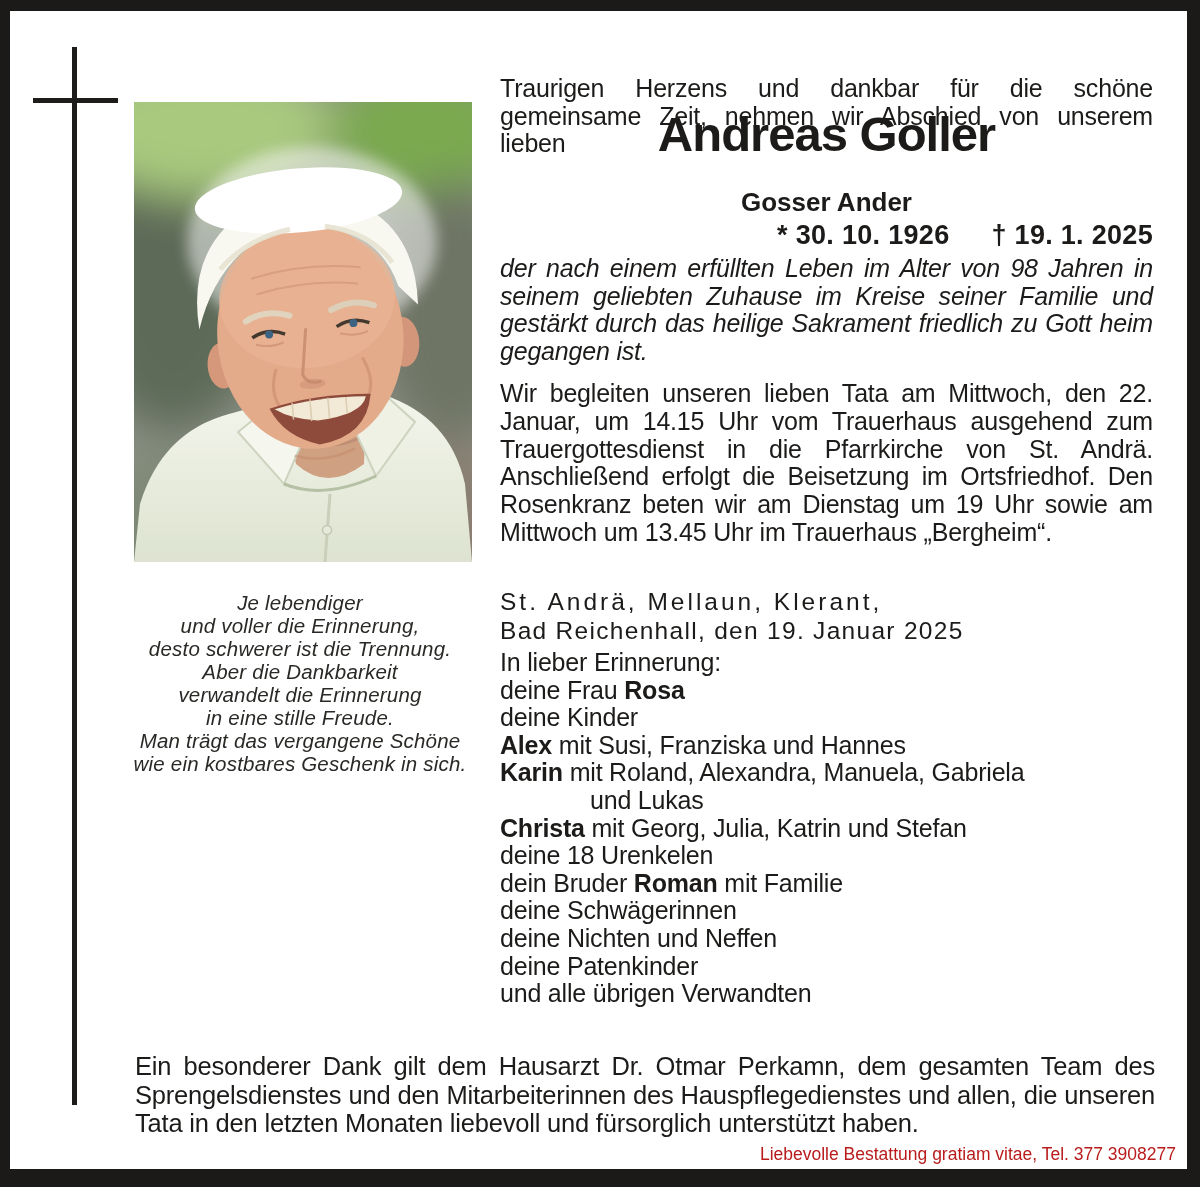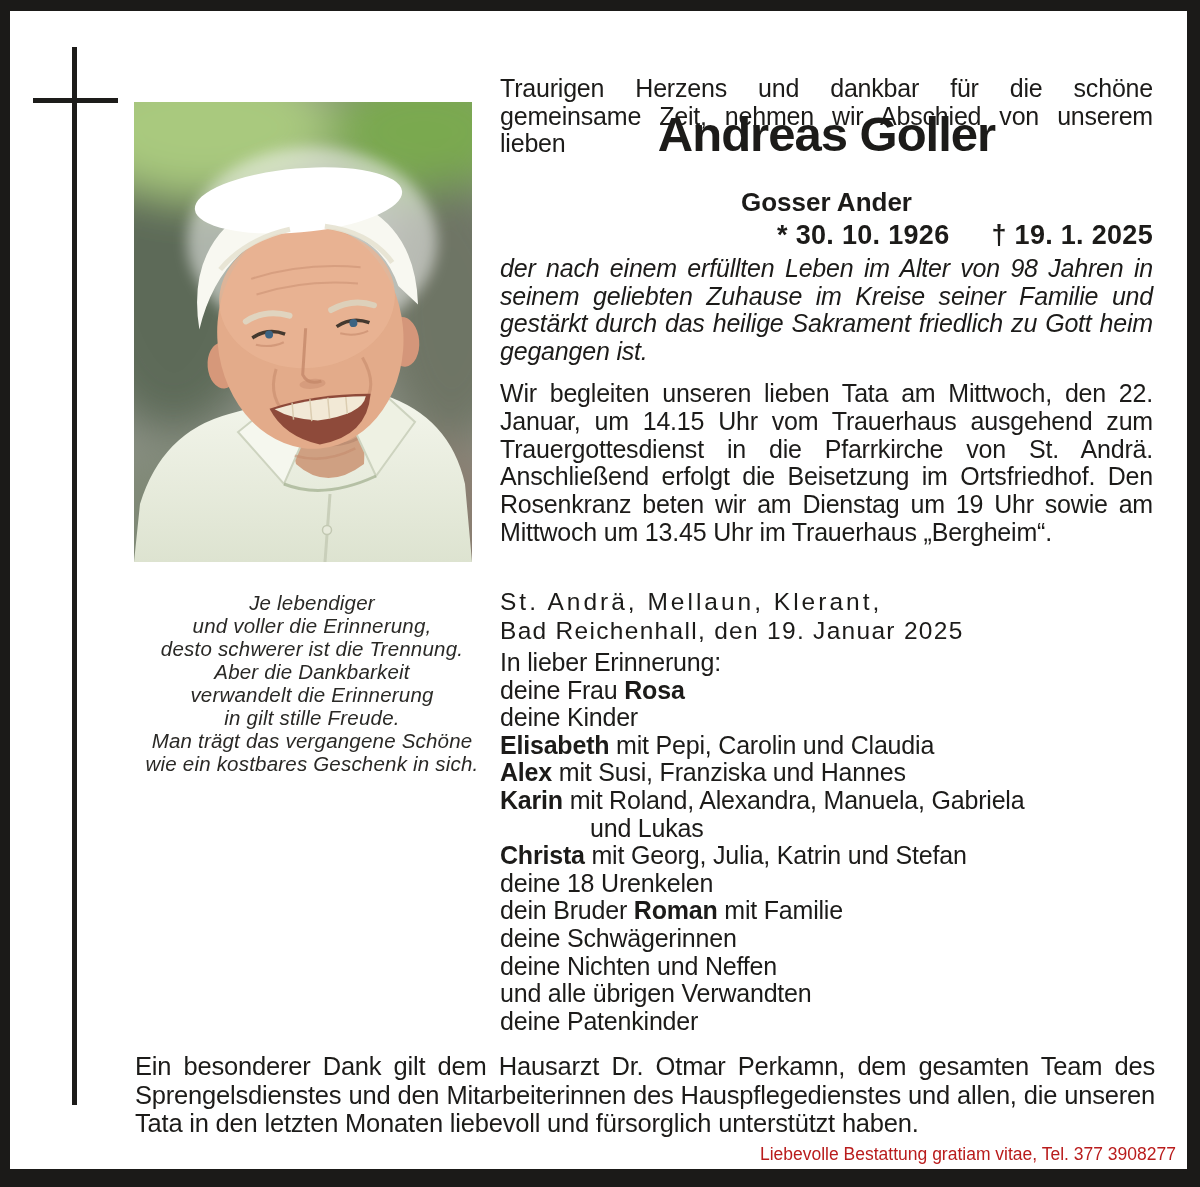--- a/index.html
+++ b/index.html
@@ -11,21 +11,21 @@
 
   
   .cross-v { position:absolute; left:72px; top:47px; width:5px; height:1058px; background:#1d1c1a; }
   .cross-h { position:absolute; left:33px; top:98px; width:85px; height:5px; background:#1d1c1a; }
 
   
   .photo { position:absolute; left:134px; top:102px; width:338px; height:460px; overflow:hidden; }
   .photo svg { display:block; }
 
   
-  .poem { position:absolute; left:117px; top:591px; width:390px; text-align:center;
+  .poem { position:absolute; left:105px; top:591px; width:390px; text-align:center;
           font-style:italic; font-size:20.5px; line-height:23px; color:#2a2926; letter-spacing:.2px; }
 
   
   .col { position:absolute; left:500px; top:0; width:653px; }
   .intro { position:absolute; top:31px; width:653px; font-size:25px; line-height:27.5px;
            text-align:justify; letter-spacing:-.2px;margin-top:44px; }
   .name { position:absolute; top:106px; width:653px; text-align:center;
           font-size:49px; font-weight:bold; letter-spacing:-1px; white-space:nowrap; }
   .nickname { position:absolute; top:187px; width:653px; text-align:center;
               font-size:26px; font-weight:bold; }
@@ -129,50 +129,49 @@
     </g>
   </svg>
 </div>
 
 <div class="poem">
   <div>Je lebendiger</div>
   <div>und voller die Erinnerung,</div>
   <div>desto schwerer ist die Trennung.</div>
   <div>Aber die Dankbarkeit</div>
   <div>verwandelt die Erinnerung</div>
-  <div>in gilt stille Freude.</div>
+  <div>in eine stille Freude.</div>
   <div>Man trägt das vergangene Schöne</div>
   <div>wie ein kostbares Geschenk in sich.</div>
 </div>
 
 <div class="col">
   <p class="intro">Traurigen Herzens und dankbar für die schöne gemeinsame Zeit, nehmen wir Abschied von unserem lieben</p>
   <h1 class="name">Andreas Goller</h1>
   <div class="nickname">Gosser Ander</div>
   <div class="dates">
     <span>* 30. 10. 1926</span><span class="gap"></span><span>† 19. 1. 2025</span>
   </div>
   <p class="obituary">der nach einem erfüllten Leben im Alter von 98 Jahren in seinem geliebten Zuhause im Kreise seiner Familie und gestärkt durch das heilige Sakrament friedlich zu Gott heim gegangen ist.</p>
   <p class="funeral">Wir begleiten unseren lieben Tata am Mittwoch, den 22. Januar, um 14.15 Uhr vom Trauerhaus ausgehend zum Trauergottesdienst in die Pfarrkirche von St. Andrä. Anschließend erfolgt die Beisetzung im Ortsfriedhof. Den Rosenkranz beten wir am Dienstag um 19 Uhr sowie am Mittwoch um 13.45 Uhr im Trauerhaus „Bergheim“.</p>
   <div class="places">St. Andrä, Mellaun, Klerant,</div>
   <div class="dateline">Bad Reichenhall, den 19. Januar 2025</div>
 
   <div class="memorial">
     <div class="line">In lieber Erinnerung:</div>
     <div class="line"><span>deine Frau </span><b>Rosa</b><span></span></div>
     <div class="line"><span>deine Kinder</span><b></b><span></span></div>
-    <div class="line"><span></span><b>Elisabeth</b><span> mit Pepi, Carolin und Claudia</span></div>
     <div class="line"><span></span><b>Alex</b><span> mit Susi, Franziska und Hannes</span></div>
     <div class="line"><span></span><b>Karin</b><span> mit Roland, Alexandra, Manuela, Gabriela</span></div>
     <div class="line indent"><span>und Lukas</span><b></b><span></span></div>
     <div class="line"><span></span><b>Christa</b><span> mit Georg, Julia, Katrin und Stefan</span></div>
     <div class="line"><span>deine 18 Urenkelen</span><b></b><span></span></div>
     <div class="line"><span>dein Bruder </span><b>Roman</b><span> mit Familie</span></div>
     <div class="line"><span>deine Schwägerinnen</span><b></b><span></span></div>
     <div class="line"><span>deine Nichten und Neffen</span><b></b><span></span></div>
+    <div class="line"><span>deine Patenkinder</span><b></b><span></span></div>
     <div class="line"><span>und alle übrigen Verwandten</span><b></b><span></span></div>
-    <div class="line"><span>deine Patenkinder</span><b></b><span></span></div>
   </div>
 </div>
 
 <p class="thanks">Ein besonderer Dank gilt dem Hausarzt Dr. Otmar Perkamn, dem gesamten Team des Sprengelsdienstes und den Mitarbeiterinnen des Hauspflegedienstes und allen, die unseren Tata in den letzten Monaten liebevoll und fürsorglich unterstützt haben.</p>
 
 <div class="imprint">Liebevolle Bestattung gratiam vitae, Tel. 377 3908277</div>
 
 </body></html>

